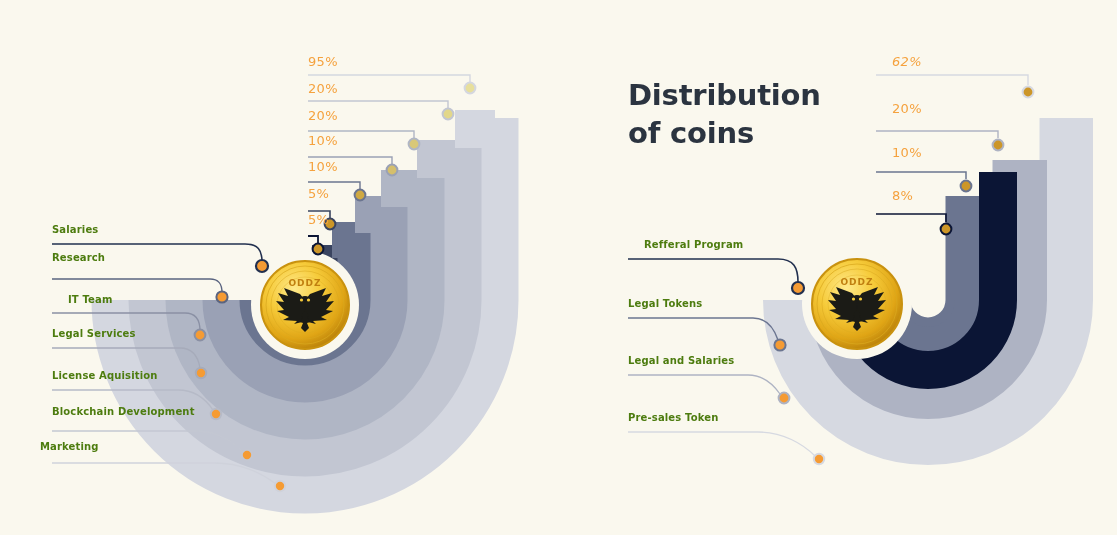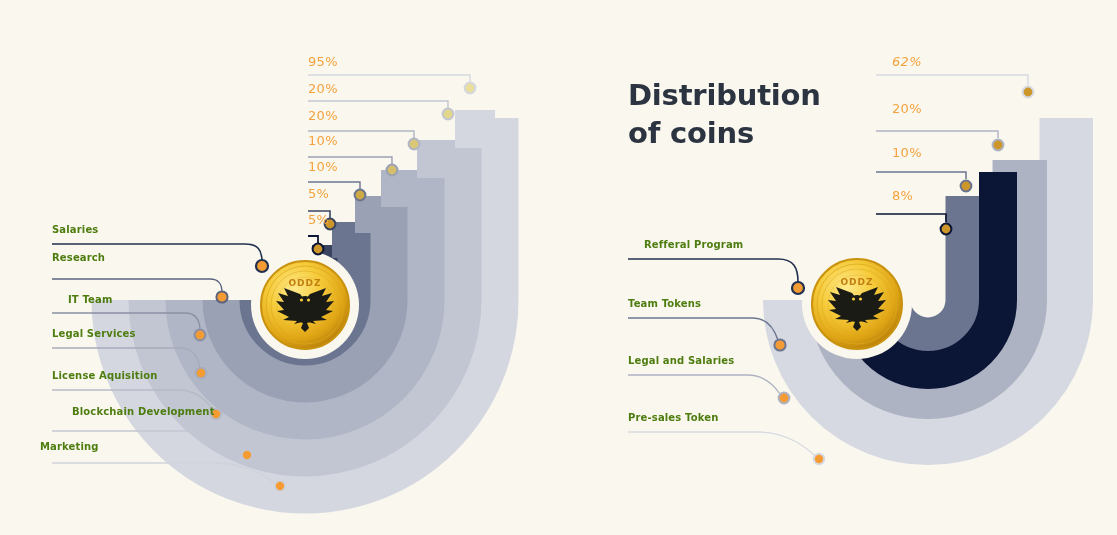--- a/index.html
+++ b/index.html
@@ -135,21 +135,21 @@
         <path d="M 52 463 L 215 463 C 240 463 262 473 276 484" stroke="#CFD2DB" stroke-width="1.3"></path>
         <circle cx="280" cy="486" r="5.2" fill="#F59B33" stroke="#CFD2DB" stroke-width="2"></circle>
       </g>
     </svg>
 
     <div class="side-label" style="left:52px;top:224px;">Salaries</div>
     <div class="side-label" style="left:52px;top:252px;">Research</div>
     <div class="side-label" style="left:68px;top:294px;">IT Team</div>
     <div class="side-label" style="left:52px;top:328px;text-align:center;">Legal Services</div>
     <div class="side-label" style="left:52px;top:370px;">License Aquisition</div>
-    <div class="side-label" style="left:52px;top:406px;margin-left:20px;">Blockchain Development</div>
+    <div class="side-label" style="left:52px;top:406px;">Blockchain Development</div>
     <div class="side-label" style="left:40px;top:441px;">Marketing</div>
 
     <svg class="layer" width="558" height="535" viewBox="0 0 558 535">
       <g fill="none">
         <path d="M 308 75 L 470 75 L 470 82" stroke="#D4D7E0" stroke-width="1.4"></path>
         <circle cx="470" cy="88" r="5.4" fill="#E7DF9B" stroke="#D4D7E0" stroke-width="2"></circle>
         <path d="M 308 101 L 448 101 L 448 108" stroke="#C2C6D2" stroke-width="1.4"></path>
         <circle cx="448" cy="114" r="5.4" fill="#E2D78A" stroke="#C2C6D2" stroke-width="2"></circle>
         <path d="M 308 131 L 414 131 L 414 138" stroke="#B0B6C5" stroke-width="1.4"></path>
         <circle cx="414" cy="144" r="5.4" fill="#D9C878" stroke="#B0B6C5" stroke-width="2"></circle>
@@ -236,21 +236,21 @@
         <path d="M 70 318 L 195 318 C 208 318 216 328 220 340" stroke="#6B7590" stroke-width="1.4"></path>
         <circle cx="222" cy="345" r="5.6" fill="#F59B33" stroke="#6B7590" stroke-width="2"></circle>
         <path d="M 70 375 L 190 375 C 205 375 215 384 222 394" stroke="#AEB3C3" stroke-width="1.3"></path>
         <circle cx="226" cy="398" r="5.4" fill="#F59B33" stroke="#AEB3C3" stroke-width="2"></circle>
         <path d="M 70 432 L 200 432 C 225 432 245 444 257 456" stroke="#D6D9E1" stroke-width="1.3"></path>
         <circle cx="261" cy="459" r="5.2" fill="#F59B33" stroke="#D6D9E1" stroke-width="2"></circle>
       </g>
     </svg>
 
     <div class="side-label" style="left:70px;top:239px;margin-left:16px;">Refferal Program</div>
-    <div class="side-label" style="left:70px;top:298px;">Team Tokens</div>
+    <div class="side-label" style="left:70px;top:298px;">Legal Tokens</div>
     <div class="side-label" style="left:70px;top:355px;">Legal and Salaries</div>
     <div class="side-label" style="left:70px;top:412px;">Pre-sales Token</div>
 
     <svg class="layer" width="559" height="535" viewBox="0 0 559 535">
       <g fill="none">
         <path d="M 318 75 L 470 75 L 470 85" stroke="#D6D9E1" stroke-width="1.4"></path>
         <circle cx="470" cy="92" r="5.4" fill="#CC9628" stroke="#D6D9E1" stroke-width="2"></circle>
         <path d="M 318 131 L 440 131 L 440 138" stroke="#AEB3C3" stroke-width="1.4"></path>
         <circle cx="440" cy="145" r="5.4" fill="#CC9628" stroke="#AEB3C3" stroke-width="2"></circle>
         <path d="M 318 172 L 408 172 L 408 179" stroke="#6B7590" stroke-width="1.5"></path>

